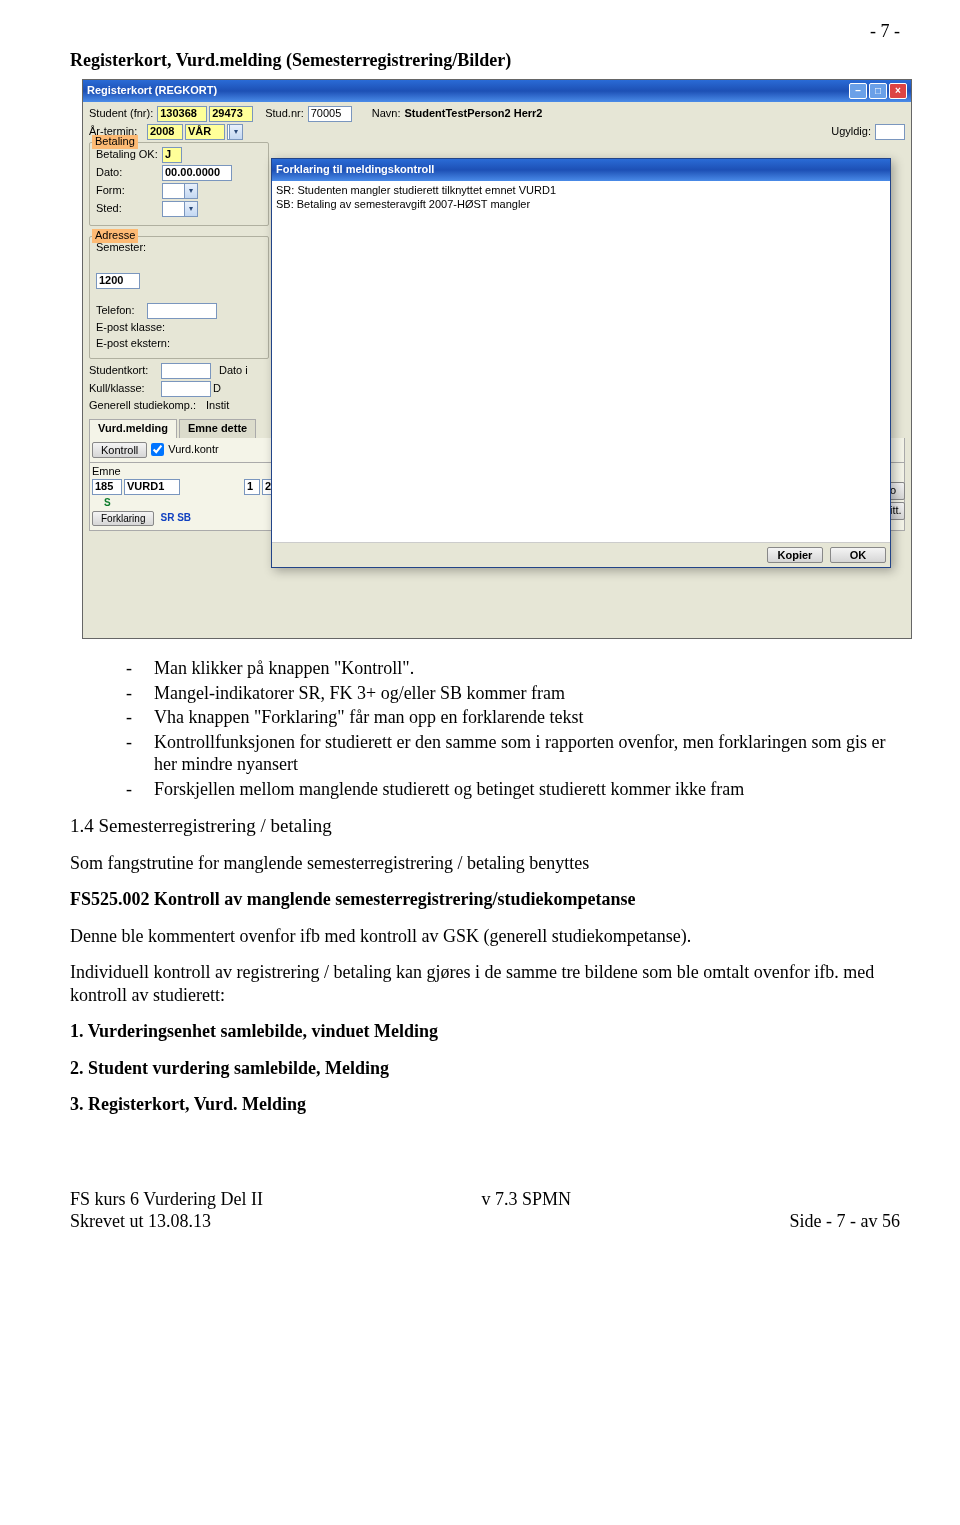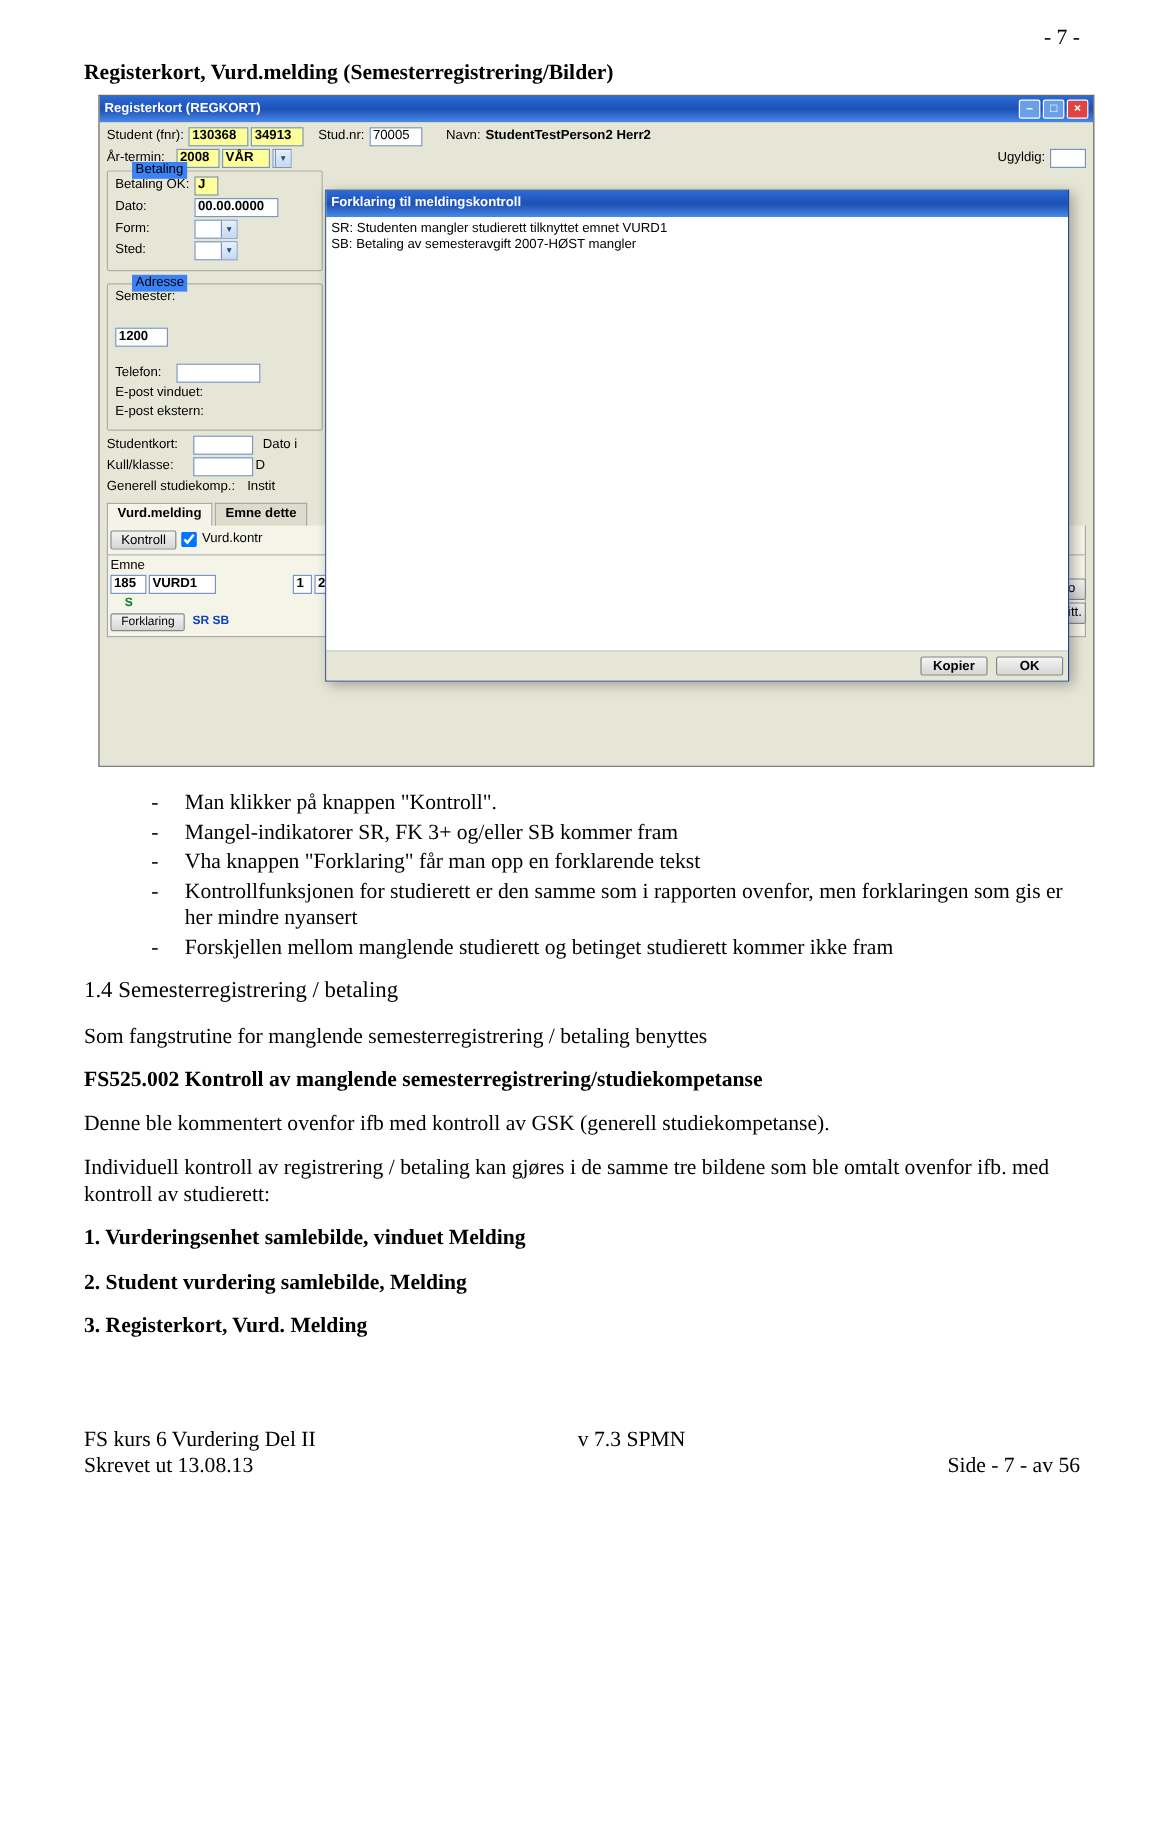--- a/index.html
+++ b/index.html
@@ -81,22 +81,22 @@
   }
   .groupbox {
     border: 1px solid #b0b0a0;
     border-radius: 2px;
     padding: 4px 6px 6px 6px;
     margin: 2px 0;
     background: #e6e6d6;
     position: relative;
   }
   .groupbox > .legend {
-    position: absolute; top: -8px; left: 20px;
-    background: #3b82f6;
+    position: absolute; top: -8px; left: 2px;
+    background: #fdba74;
     padding: 0 3px;
     font-size: 11px;
   }
   .tabs { display: flex; gap: 2px; margin-top: 6px; }
   .tab {
     background: #dcdccc;
     border: 1px solid #aaa;
     border-bottom: none;
     padding: 2px 8px;
     font-weight: bold;
@@ -162,21 +162,21 @@
     <span class="title-text">Registerkort      (REGKORT)</span>
     <span class="win-btn">–</span>
     <span class="win-btn">□</span>
     <span class="win-btn close">×</span>
   </div>
   <div class="form-area">
 
     <div class="row">
       <span class="lbl">Student (fnr):</span>
       <span class="fld yellow" style="width:50px">130368</span>
-      <span class="fld yellow" style="width:44px">34913</span>
+      <span class="fld yellow" style="width:44px">29473</span>
       <span class="lbl" style="margin-left:10px">Stud.nr:</span>
       <span class="fld" style="width:44px;font-weight:normal">70005</span>
       <span class="lbl" style="margin-left:18px">Navn:</span>
       <span style="font-weight:bold">StudentTestPerson2  Herr2</span>
     </div>
 
     <div class="row">
       <span class="lbl" style="width:56px">År-termin:</span>
       <span class="fld yellow" style="width:36px">2008</span>
       <span class="fld yellow" style="width:40px">VÅR</span>
@@ -218,21 +218,21 @@
           <span class="lbl">Semester:</span>
         </div>
       <div class="row" style="margin-top:18px">
           <span class="fld" style="width:44px;font-weight:bold">1200</span>
         </div>
       <div class="row" style="margin-top:14px">
           <span class="lbl">Telefon:</span>
         <span class="fld" style="width:70px;margin-left:8px"></span>
         </div>
       <div class="row">
-          <span class="lbl">E-post vinduet:</span>
+          <span class="lbl">E-post klasse:</span>
         </div>
       <div class="row">
           <span class="lbl">E-post ekstern:</span>
         </div>
     </div>
 
     <div class="row" style="margin-top:4px">
       <span class="lbl" style="width:70px">Studentkort:</span>
       <span class="fld" style="width:50px"></span>
       <span class="lbl" style="margin-left:6px">Dato i</span>

